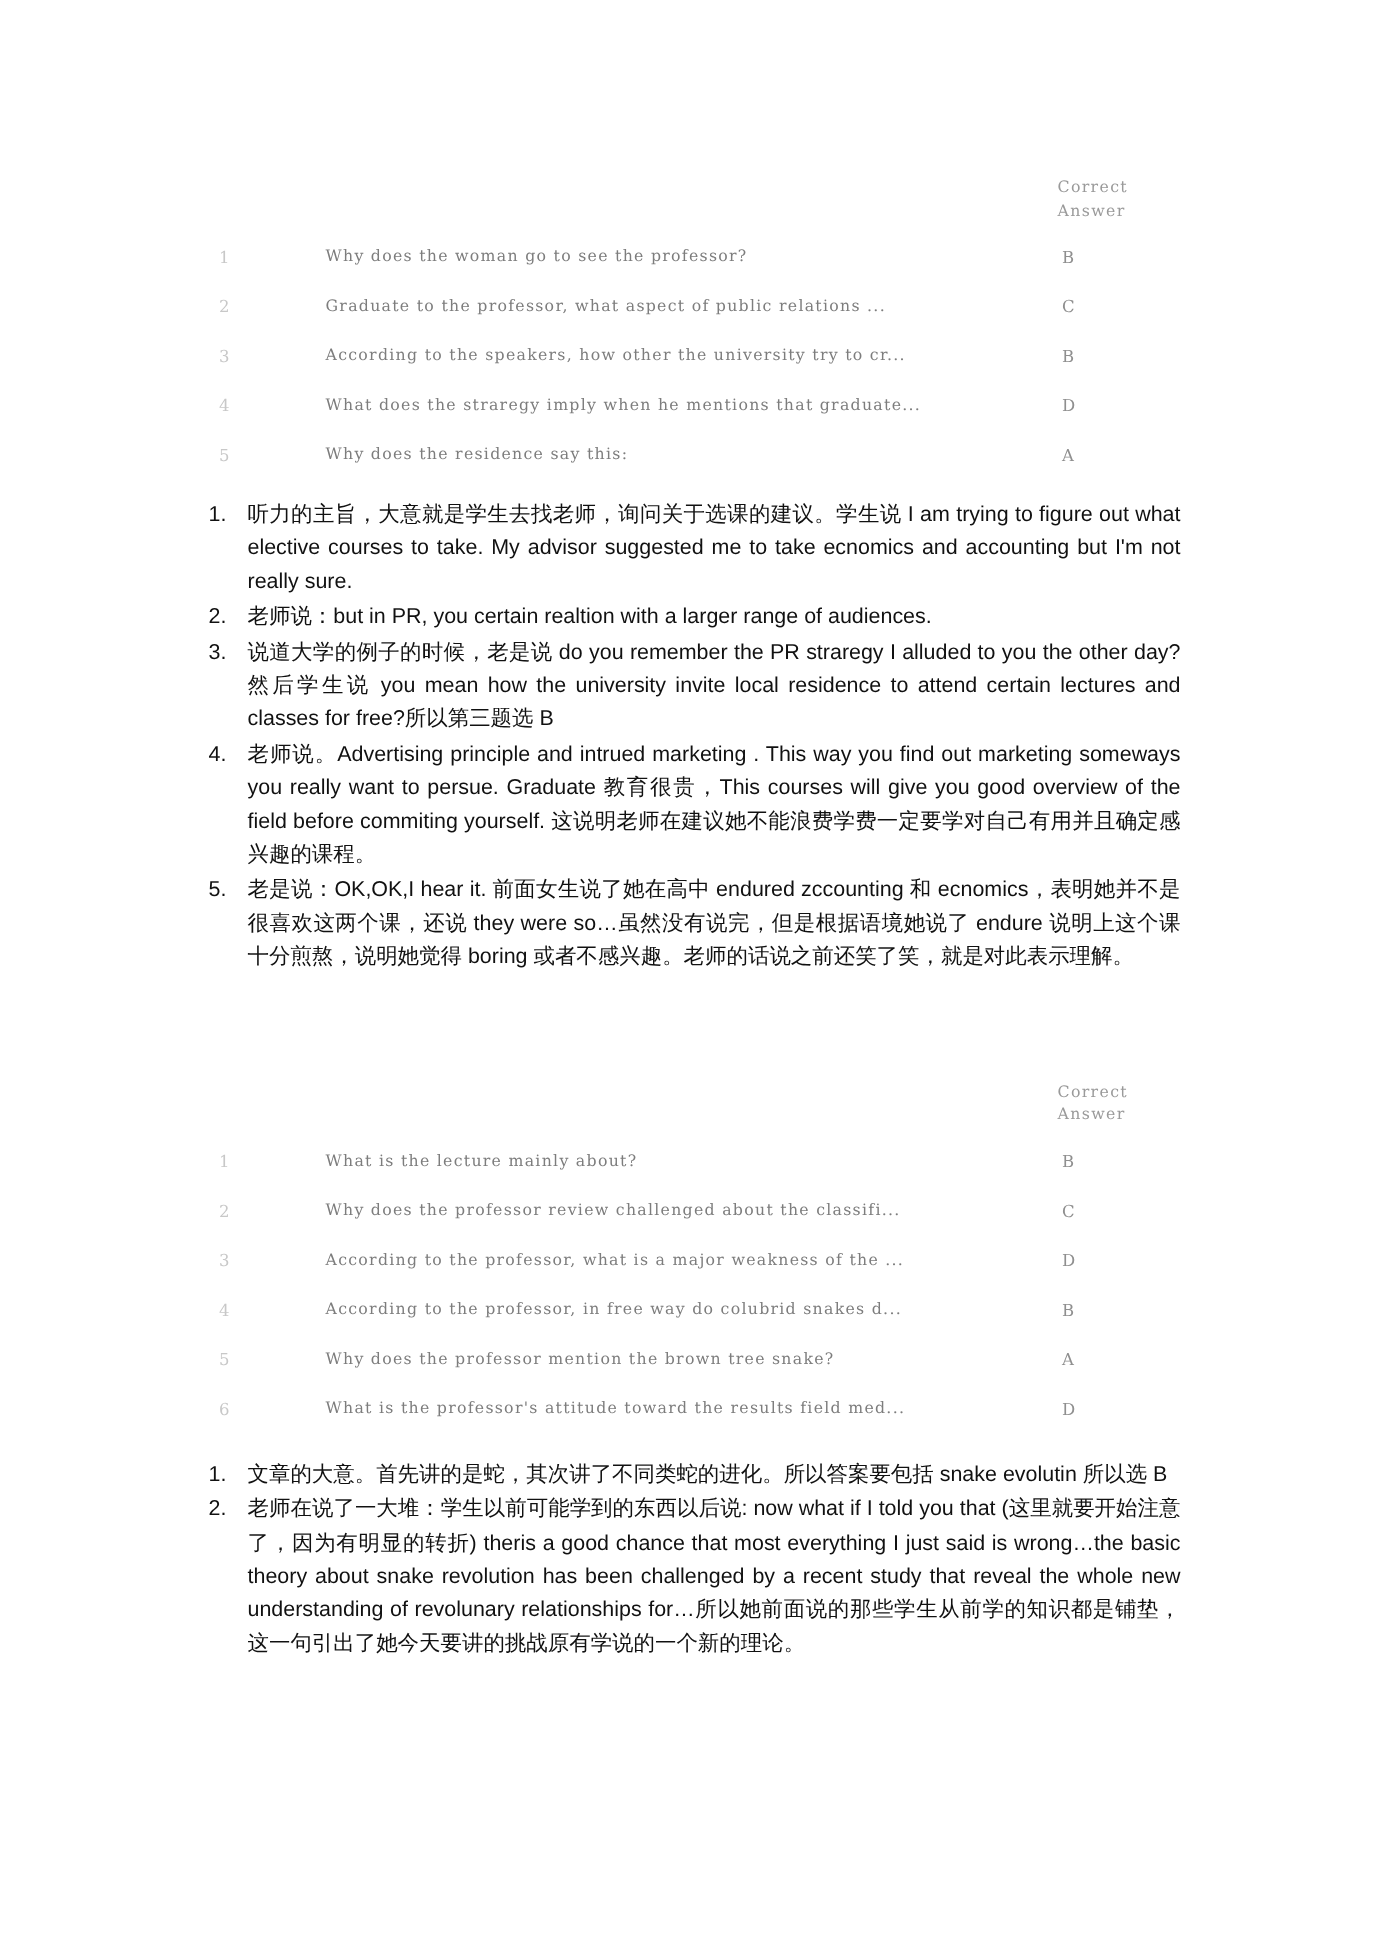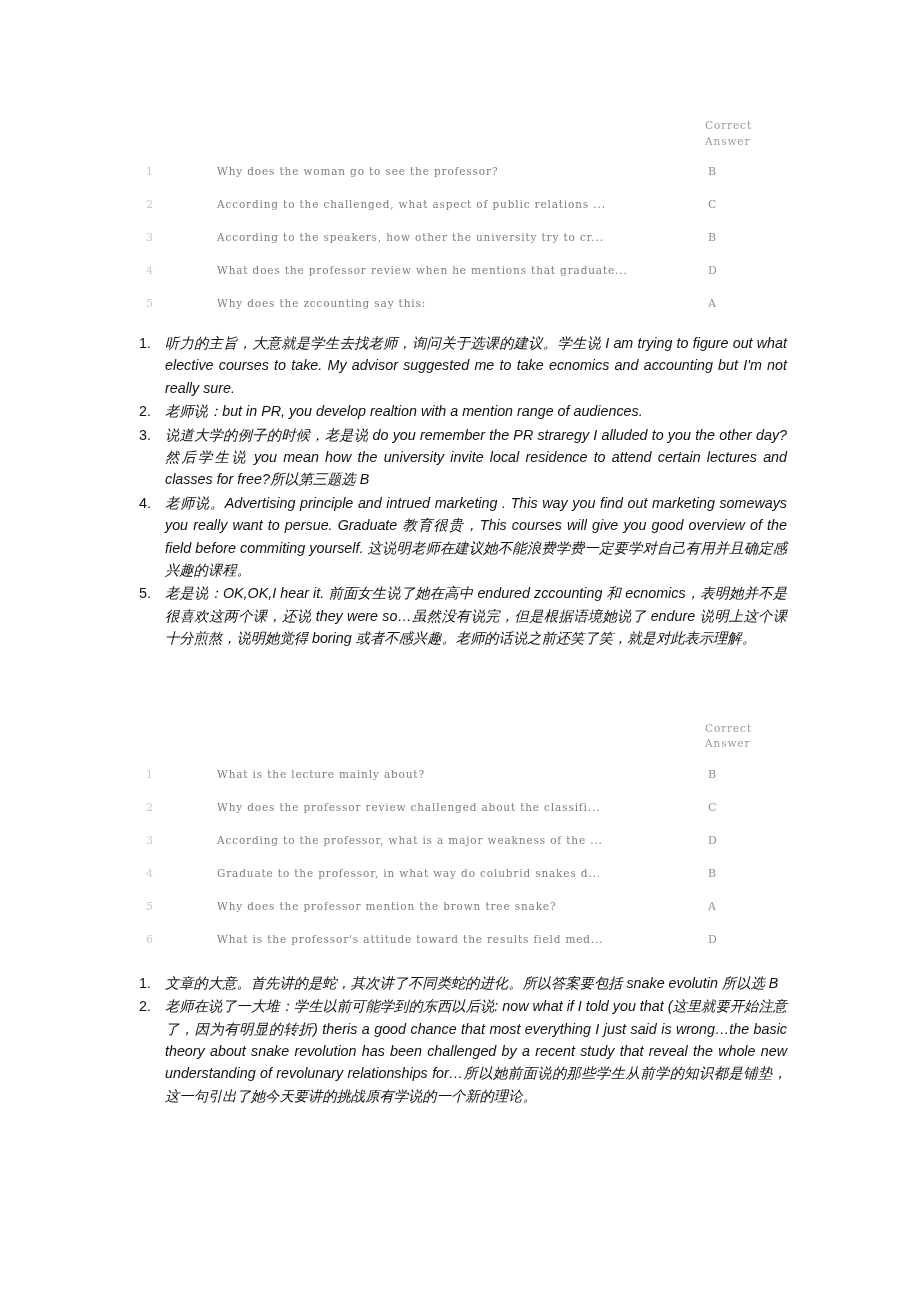--- a/index.html
+++ b/index.html
@@ -104,21 +104,20 @@
   .notes li .marker {
     position: absolute;
     left: 2px;
     top: 0;
     font-size: 14.3px;
     line-height: 22.4px;
     color: #111111;
   }
   .notes li .body {
     display: block;
-    font-style: italic;
   }
 
   .section-gap { height: 70px; }
   .after-table-gap { height: 12px; }
   .after-notes-gap { height: 16px; }
 </style>
 </head>
 <body>
 
 <div class="page">
@@ -139,51 +138,51 @@
         </tr>
       </thead>
       <tbody>
         <tr>
           <td class="q-num">1</td>
           <td class="q-text">Why does the woman go to see the professor?</td>
           <td class="q-ans">B</td>
         </tr>
         <tr>
           <td class="q-num">2</td>
-          <td class="q-text">According to the challenged, what aspect of public relations ...</td>
+          <td class="q-text">Graduate to the professor, what aspect of public relations ...</td>
           <td class="q-ans">C</td>
         </tr>
         <tr>
           <td class="q-num">3</td>
           <td class="q-text">According to the speakers, how other the university try to cr...</td>
           <td class="q-ans">B</td>
         </tr>
         <tr>
           <td class="q-num">4</td>
-          <td class="q-text">What does the professor review when he mentions that graduate...</td>
+          <td class="q-text">What does the straregy imply when he mentions that graduate...</td>
           <td class="q-ans">D</td>
         </tr>
         <tr>
           <td class="q-num">5</td>
-          <td class="q-text">Why does the zccounting say this:</td>
+          <td class="q-text">Why does the residence say this:</td>
           <td class="q-ans">A</td>
         </tr>
       </tbody>
     </table>
 
     <div class="after-table-gap"></div>
 
     <ol class="notes">
       <li>
         <span class="marker">1.</span>
         <span class="body">听力的主旨，大意就是学生去找老师，询问关于选课的建议。学生说 I am trying to figure out what elective courses to take. My advisor suggested me to take ecnomics and accounting but I'm not really sure.</span>
       </li>
       <li>
         <span class="marker">2.</span>
-        <span class="body">老师说：but in PR, you develop realtion with a mention range of audiences.</span>
+        <span class="body">老师说：but in PR, you certain realtion with a larger range of audiences.</span>
       </li>
       <li>
         <span class="marker">3.</span>
         <span class="body">说道大学的例子的时候，老是说 do you remember the PR straregy I alluded to you the other day? 然后学生说 you mean how the university invite local residence to attend certain lectures and classes for free?所以第三题选 B</span>
       </li>
       <li>
         <span class="marker">4.</span>
         <span class="body">老师说。Advertising principle and intrued marketing . This way you find out marketing someways you really want to persue. Graduate 教育很贵，This courses will give you good overview of the field before commiting yourself. 这说明老师在建议她不能浪费学费一定要学对自己有用并且确定感兴趣的课程。</span>
       </li>
       <li>
@@ -219,21 +218,21 @@
           <td class="q-text">Why does the professor review challenged about the classifi...</td>
           <td class="q-ans">C</td>
         </tr>
         <tr>
           <td class="q-num">3</td>
           <td class="q-text">According to the professor, what is a major weakness of the ...</td>
           <td class="q-ans">D</td>
         </tr>
         <tr>
           <td class="q-num">4</td>
-          <td class="q-text">Graduate to the professor, in what way do colubrid snakes d...</td>
+          <td class="q-text">According to the professor, in free way do colubrid snakes d...</td>
           <td class="q-ans">B</td>
         </tr>
         <tr>
           <td class="q-num">5</td>
           <td class="q-text">Why does the professor mention the brown tree snake?</td>
           <td class="q-ans">A</td>
         </tr>
         <tr>
           <td class="q-num">6</td>
           <td class="q-text">What is the professor's attitude toward the results field med...</td>

